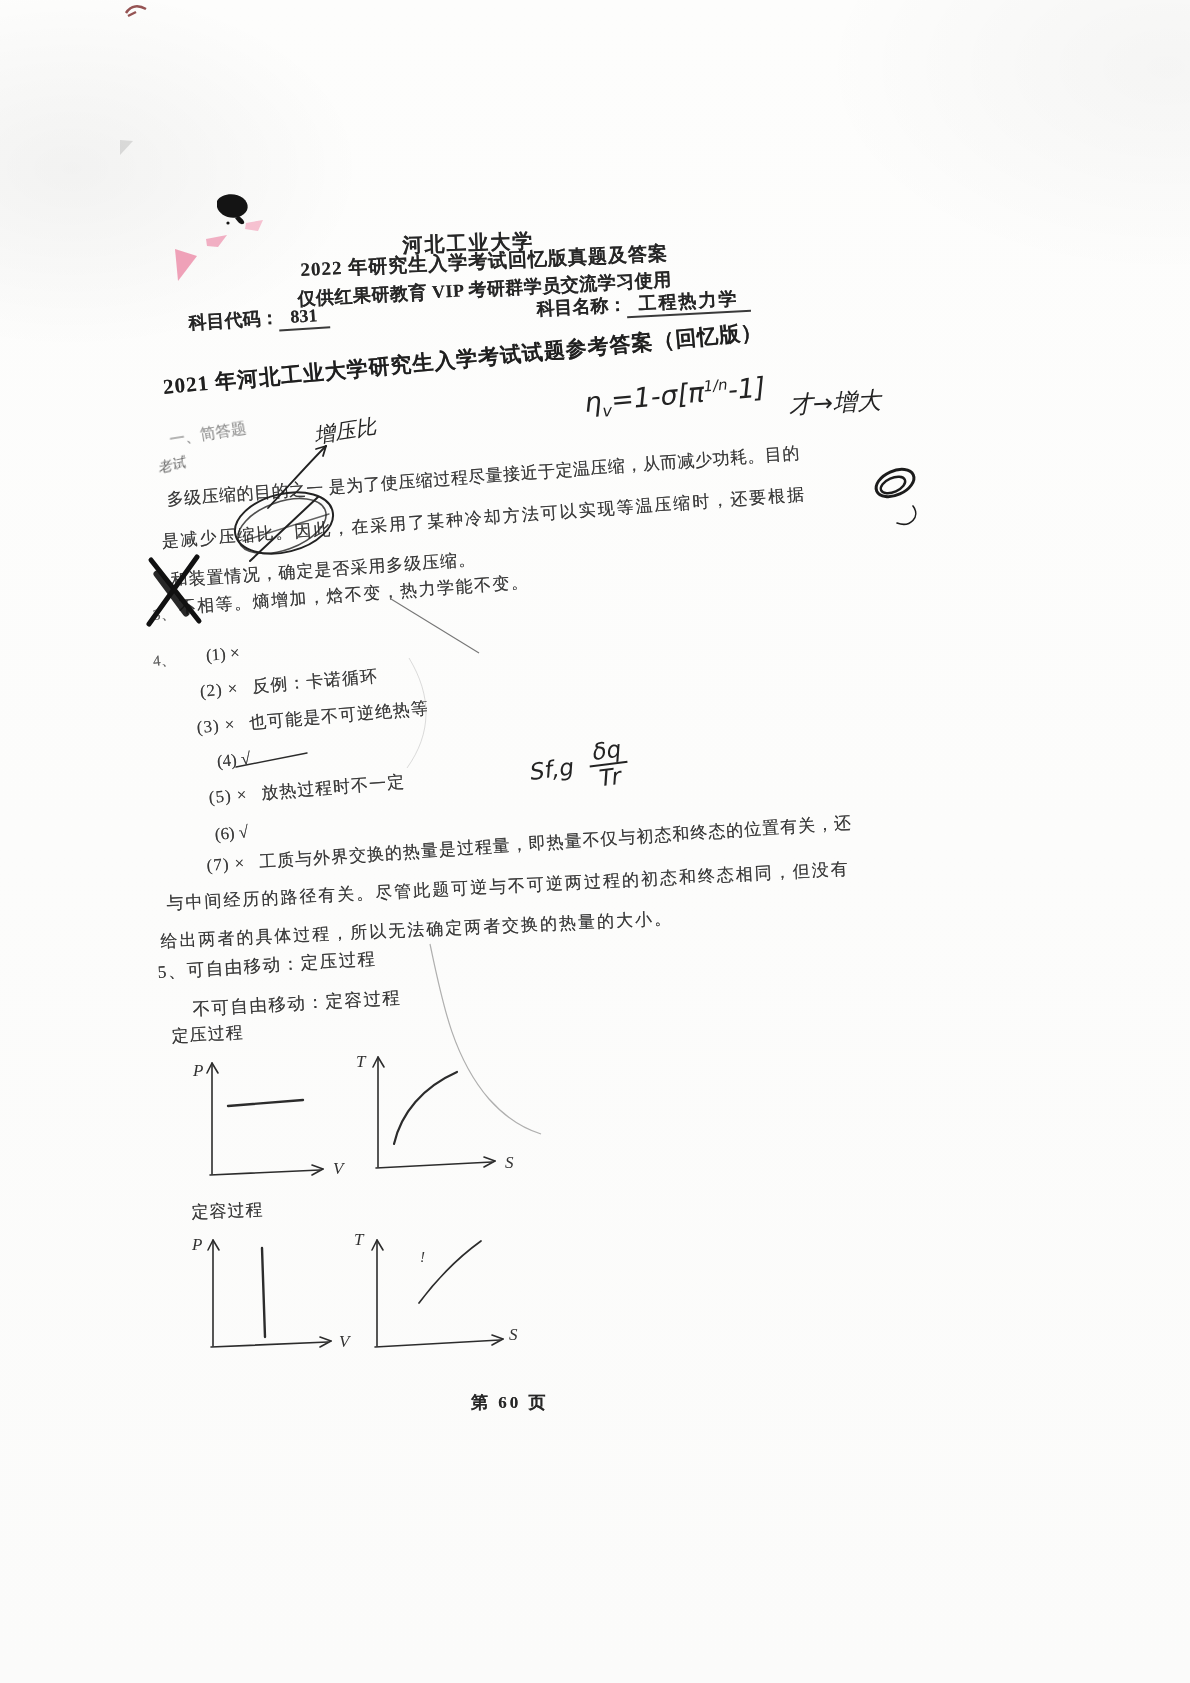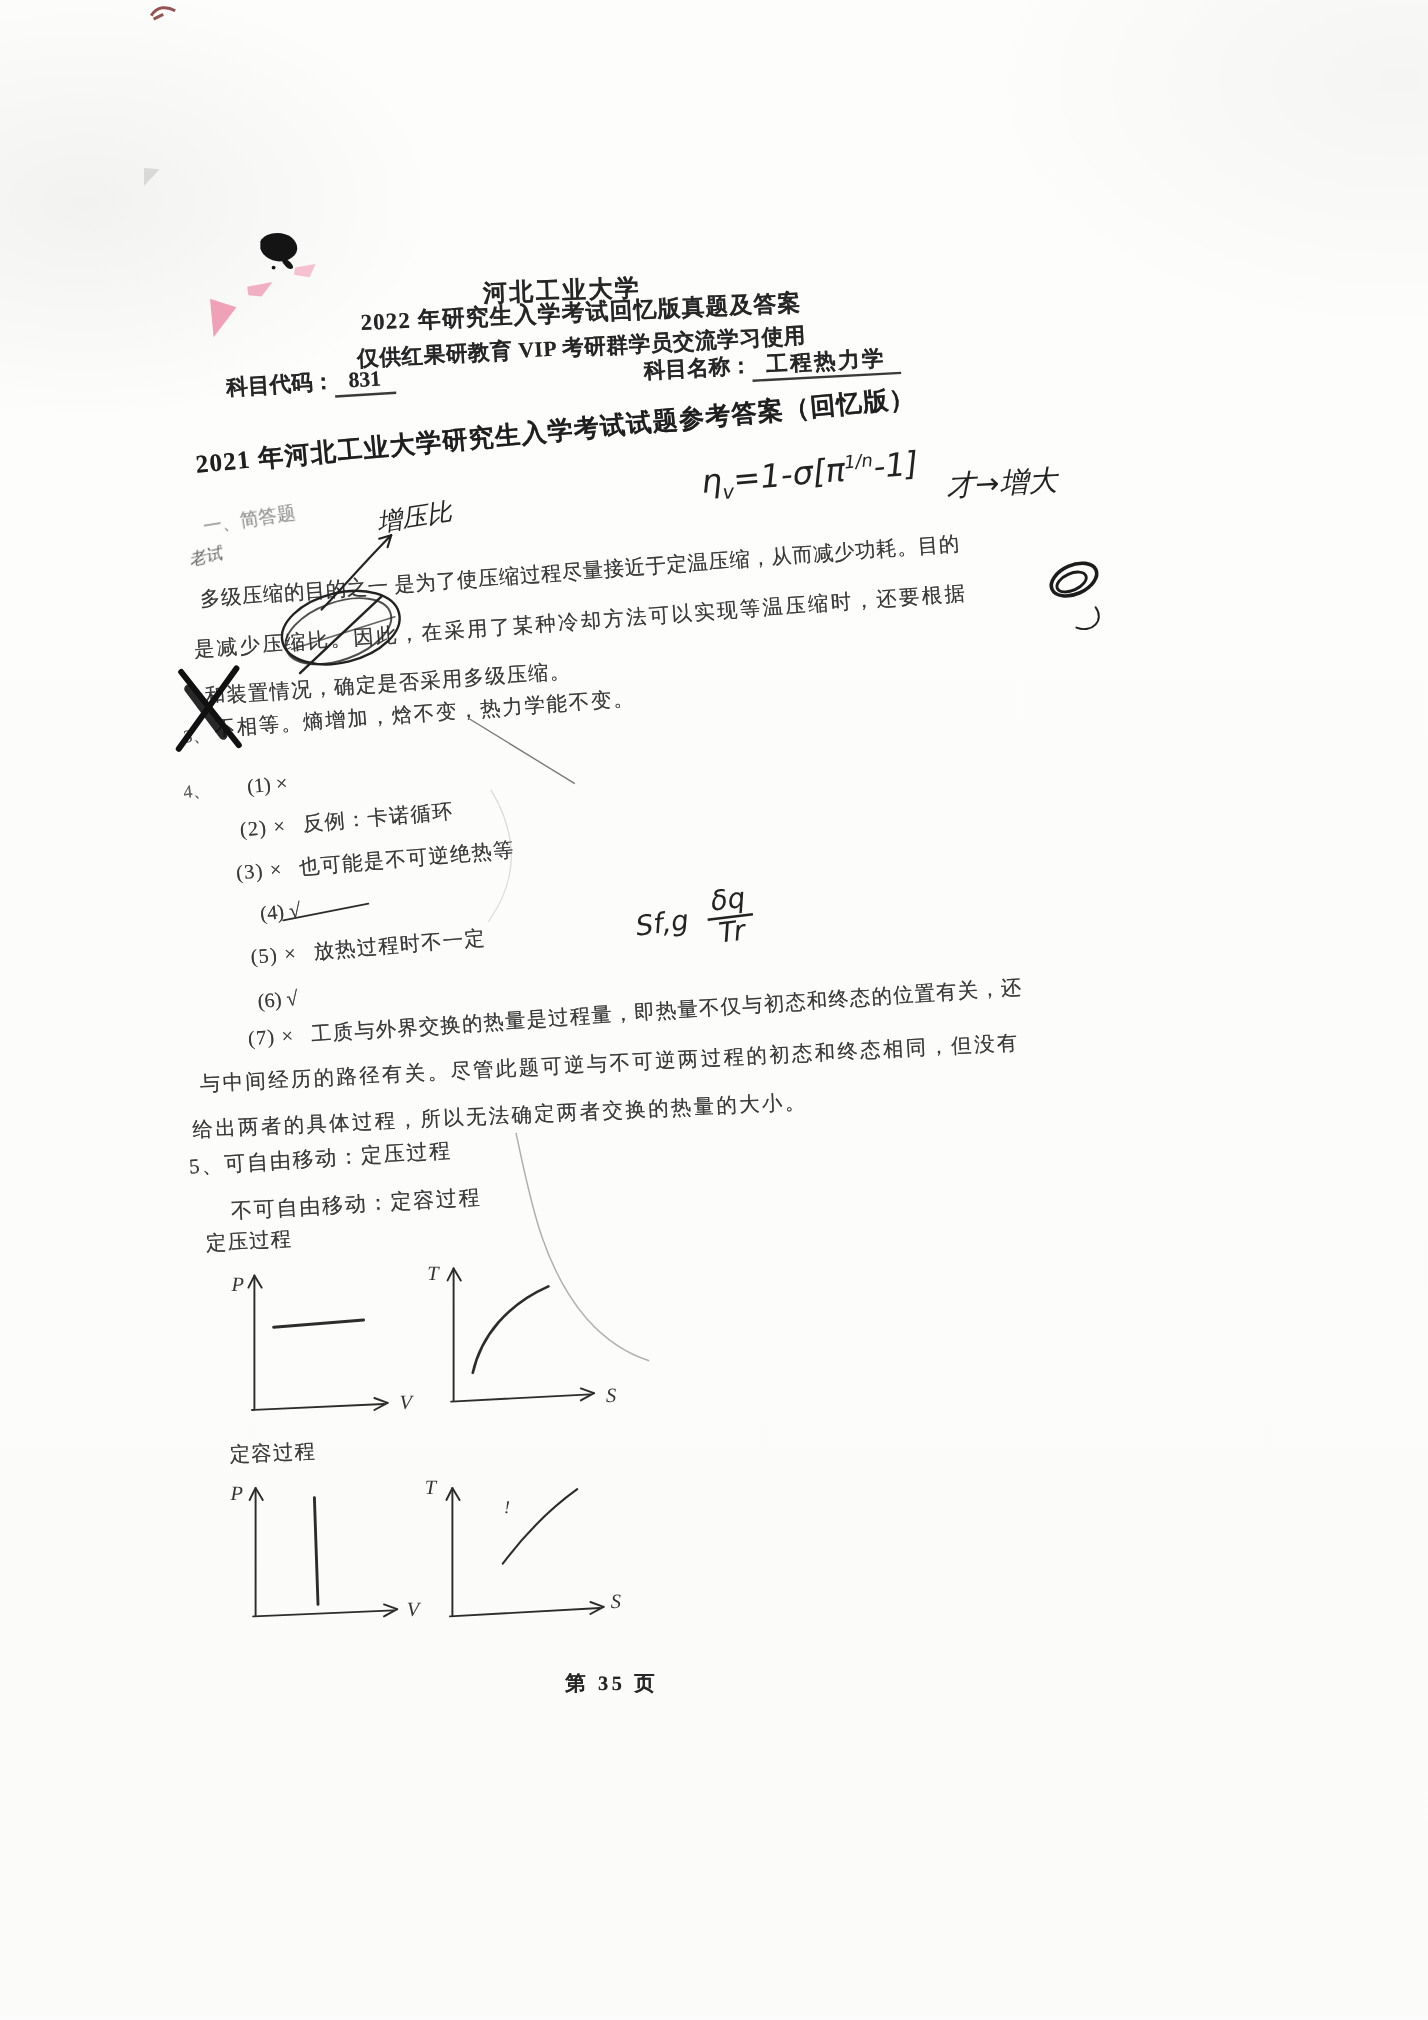--- a/index.html
+++ b/index.html
@@ -107,21 +107,21 @@
   <span class="t axis" style="left:333px;top:1158px;font-size:17px;">V</span>
   <span class="t axis" style="left:356px;top:1051px;font-size:17px;">T</span>
   <span class="t axis" style="left:505px;top:1152px;font-size:17px;">S</span>
 
   <span class="t axis" style="left:192px;top:1234px;font-size:17px;">P</span>
   <span class="t axis" style="left:339px;top:1331px;font-size:17px;">V</span>
   <span class="t axis" style="left:354px;top:1229px;font-size:17px;">T</span>
   <span class="t axis" style="left:509px;top:1324px;font-size:17px;">S</span>
   <span class="t axis" style="left:420px;top:1248px;font-size:15px;">!</span>
 
-  <div class="t printed bold" style="left:471px;top:1392px;font-size:17px;letter-spacing:3px;">第 35 页</div>
+  <div class="t printed bold" style="left:471px;top:1392px;font-size:17px;letter-spacing:3px;">第 60 页</div>
 
   <svg width="1190" height="1683" viewBox="0 0 1190 1683">
 
     <g>
       <polygon points="175,249 197,256 178,281" fill="#ee9cb4" opacity=".95"></polygon>
       <polygon points="206,239 227,235 218,247 207,246" fill="#f0a6bd" opacity=".9"></polygon>
       <polygon points="246,223 263,220 258,231 245,229" fill="#f4b6c9" opacity=".85"></polygon>
     </g>
 
     <g fill="#141414">

